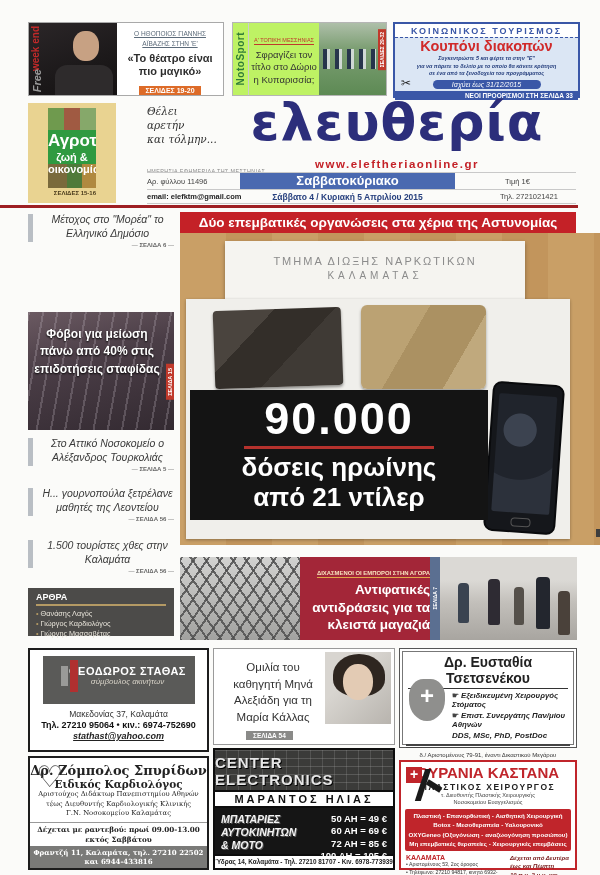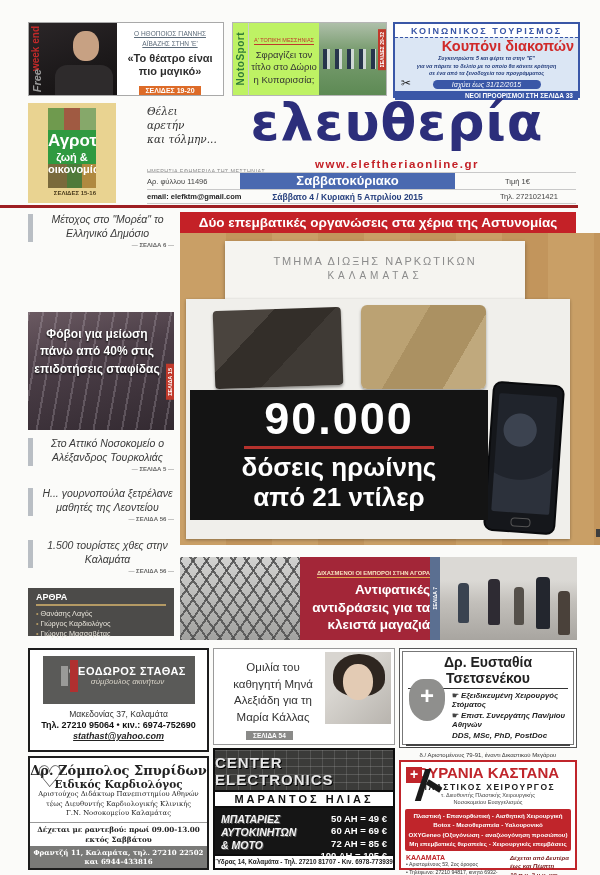--- a/index.html
+++ b/index.html
@@ -28,21 +28,21 @@
   .ns-kicker{display:inline-block;font-size:5.5px;color:#c0392b;border-bottom:1px solid #c0392b;padding-bottom:1px;}
   .ns-head{font-size:9.5px;color:#333;line-height:1.3;margin-top:3px;}
   .ns-photo{flex:1;position:relative;background:linear-gradient(180deg,#aebfa9 0%,#7d9f74 35%,#5d8a54 100%);}
   .ns-team{position:absolute;left:4px;right:10px;top:26px;height:20px;
            background:repeating-linear-gradient(90deg,rgba(25,35,70,.85) 0 4px,rgba(230,232,238,.8) 4px 7px,transparent 7px 12px);}
   .ns-pages{position:absolute;right:0;top:6px;background:#c0392b;color:#fff;font-size:5px;font-weight:bold;padding:3px 1px;}
 
   .coupon{left:393px;top:22px;width:183px;height:72px;border:2px solid #3a57a7;background:#fff;}
   .cp-kicker{text-align:center;color:#3a57a7;font-weight:bold;font-size:9px;letter-spacing:2px;padding:2px 0 1px;}
   .cp-body{position:relative;background:#dbe6f4;border-top:1px dashed #3a57a7;padding:1px 4px 2px;}
-  .cp-title{text-align:right;color:#d02a2a;font-weight:bold;font-size:14.5px;line-height:1.1;}
+  .cp-title{text-align:center;color:#d02a2a;font-weight:bold;font-size:14.5px;line-height:1.1;}
   .cp-line{text-align:center;color:#27407e;font-size:5.4px;font-style:italic;font-weight:bold;line-height:1.4;}
   .cp-validity{margin:2px auto 0;width:108px;background:#3a57a7;color:#fff;font-size:7px;font-style:italic;
                text-align:center;border-radius:8px;padding:1px 0;}
   .cp-scissors{position:absolute;left:6px;bottom:1px;font-size:12px;color:#222;}
   .cp-footer{background:#3a57a7;color:#fff;font-size:6.5px;font-weight:bold;text-align:right;padding:1px 5px;}
 
   
   .agrotiki{left:28px;top:103px;width:88px;height:100px;background:#e9d391;padding:5px 20px 3px;box-sizing:border-box;}
   .ag-inner{height:80px;position:relative;overflow:hidden;}
   .ag-top{height:22px;background:linear-gradient(90deg,#6f9a4e 0 33%,#a05a42 33% 66%,#86a86a 66%);}

